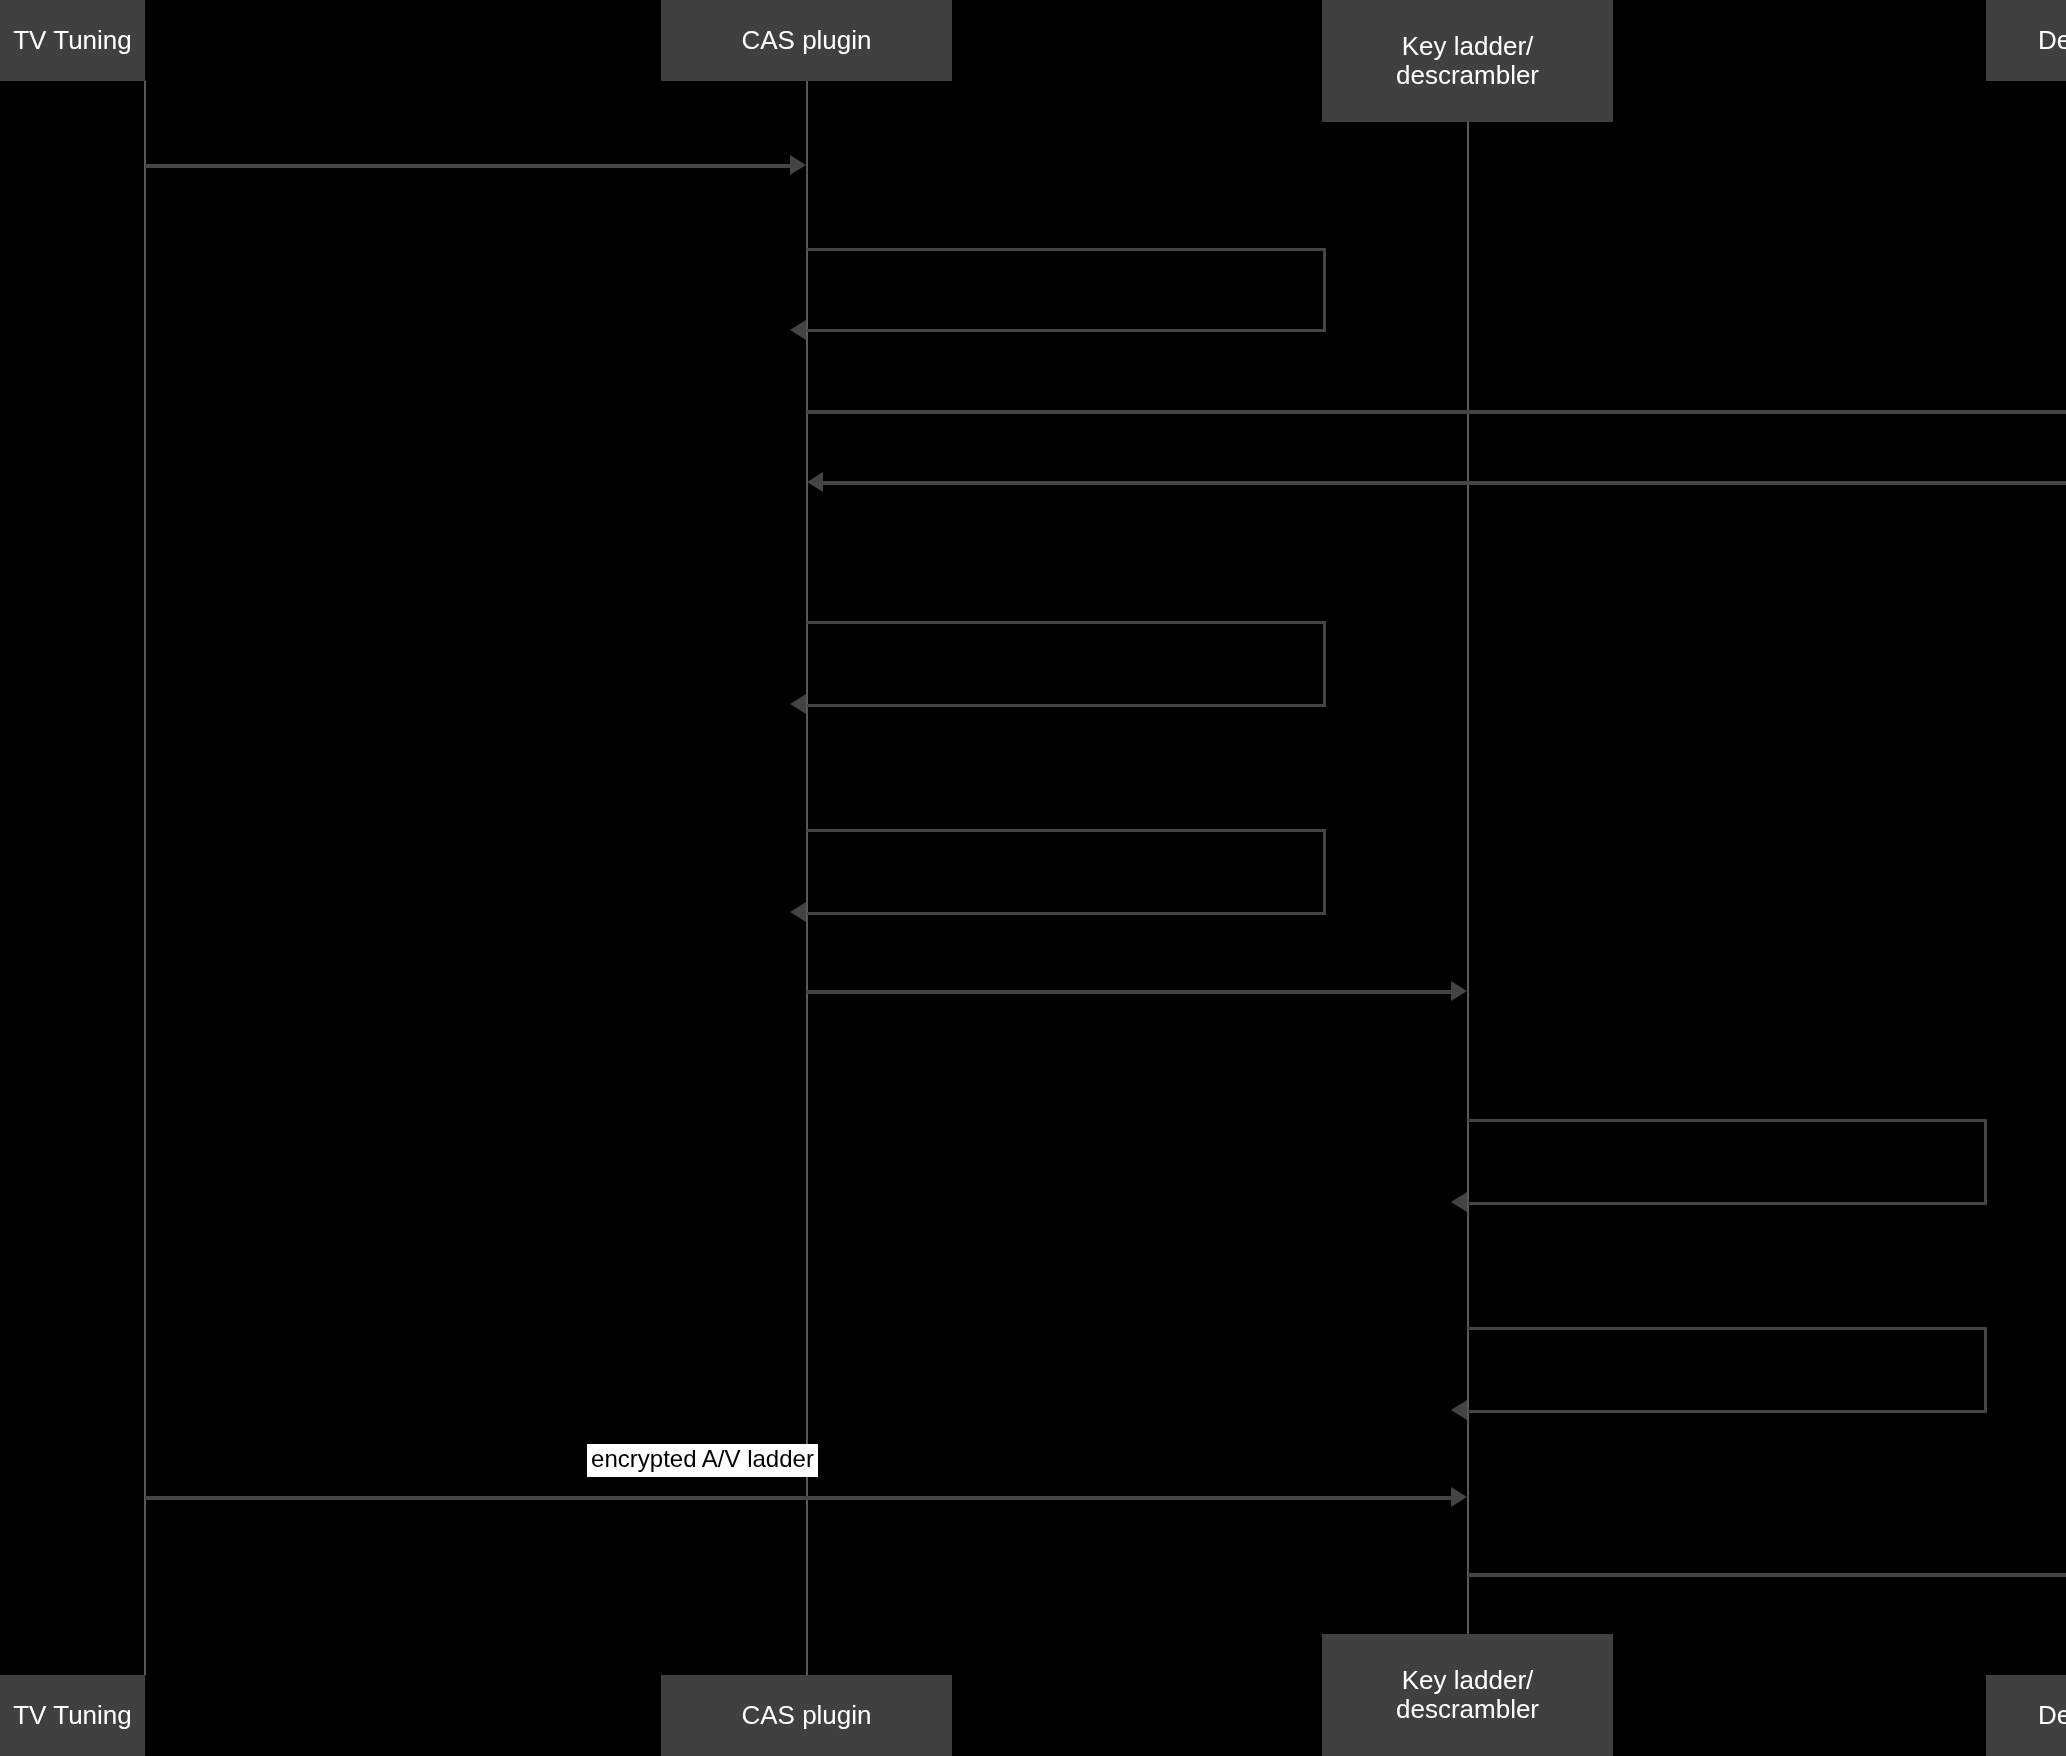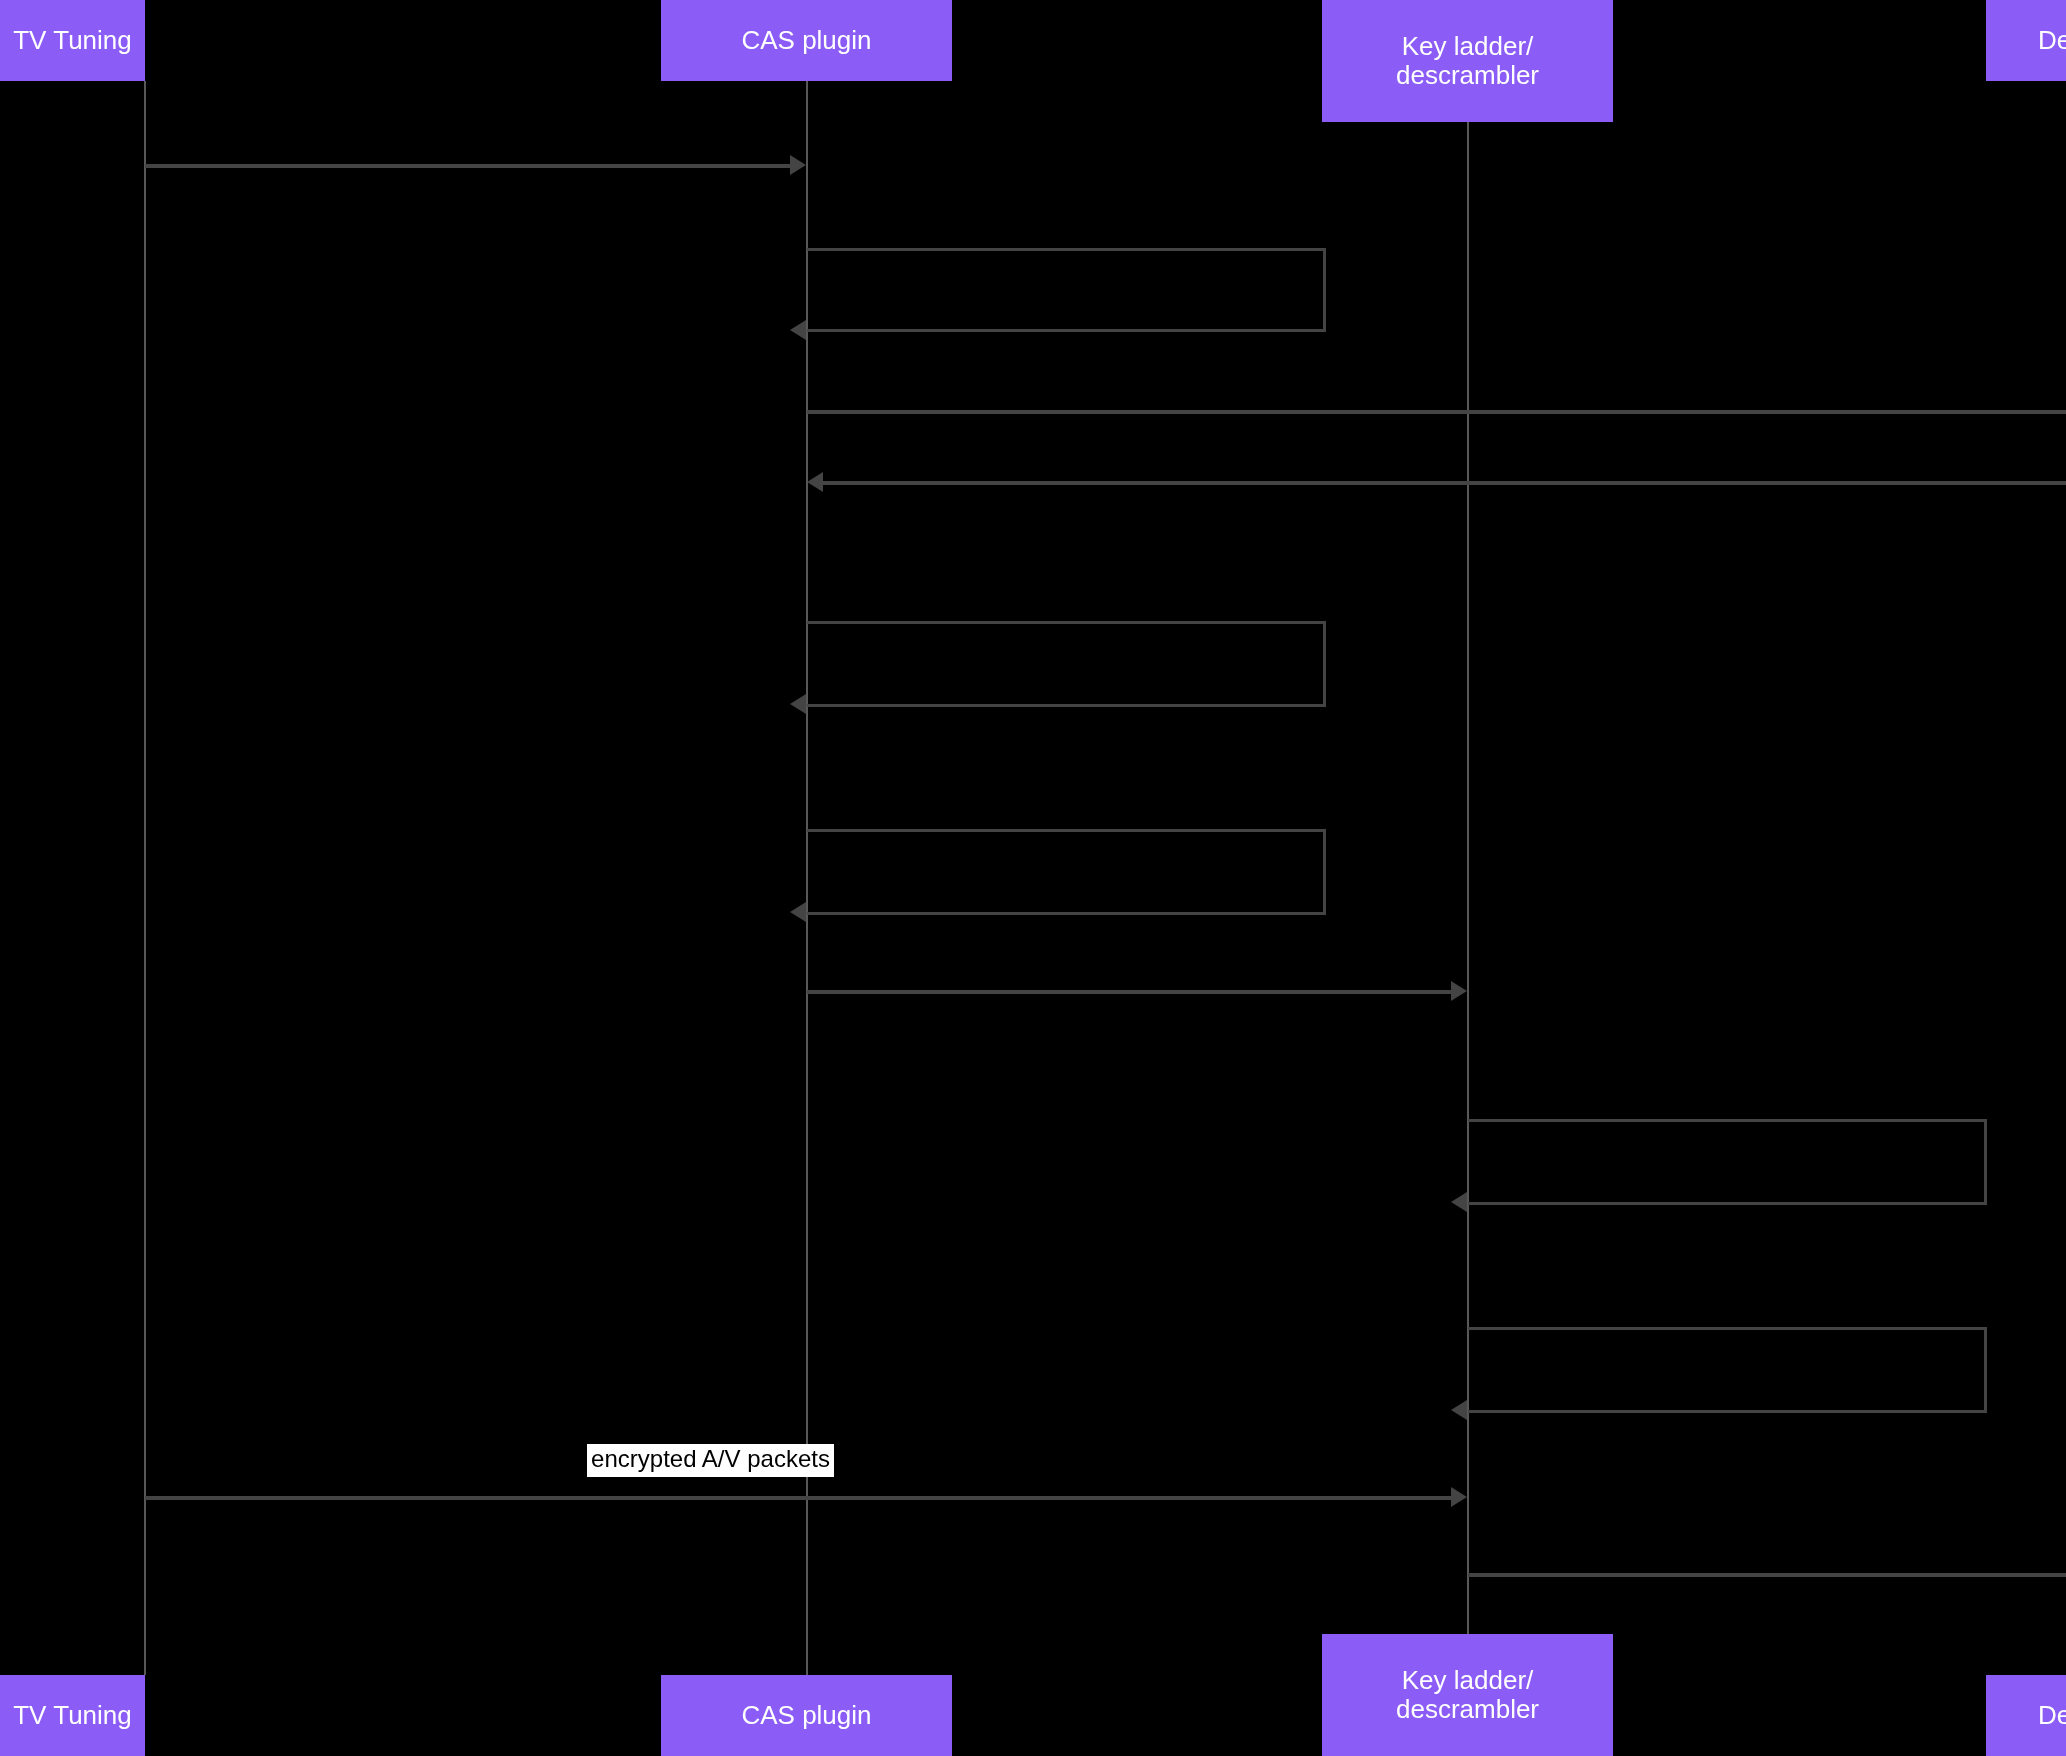--- a/index.html
+++ b/index.html
@@ -11,21 +11,21 @@
     position: relative;
     width: 2662px;
     height: 1756px;
     background: #000000;
     overflow: hidden;
     font-family: "Liberation Sans", sans-serif;
   }
   
   .participant-box {
     position: absolute;
-    background: #8b5cf6;
+    background: #404040;
     color: #ffffff;
     display: flex;
     align-items: center;
     justify-content: center;
     text-align: center;
     font-size: 26px;
     line-height: 1.12;
     font-family: "Liberation Sans", sans-serif;
     box-sizing: border-box;
     padding: 0 4.1px;
@@ -118,21 +118,21 @@
 
   <div class="msg-line" style="left:807px; top:990px; width:645px;"></div>
   <div class="arrow-head-right" style="left:1451px; top:981px;"></div>
 
   <div class="selfloop" style="left:1468px; top:1119px; width:519px; height:86px;"></div>
   <div class="arrow-head-left" style="left:1451px; top:1192px;"></div>
 
   <div class="selfloop" style="left:1468px; top:1327px; width:519px; height:86px;"></div>
   <div class="arrow-head-left" style="left:1451px; top:1400px;"></div>
 
-  <div class="msg-label" style="left:587px; top:1444px;">encrypted A/V packets</div>
+  <div class="msg-label" style="left:587px; top:1444px;">encrypted A/V ladder</div>
   <div class="msg-line" style="left:145px; top:1496px; width:1306px;"></div>
   <div class="arrow-head-right" style="left:1451px; top:1487px;"></div>
 
   <div class="msg-line" style="left:1468px; top:1573px; width:646px;"></div>
 
   <div class="participant-box" style="left:0px; top:1675px; width:145px; height:81px;">TV Tuning</div>
 
   <div class="participant-box" style="left:661px; top:1675px; width:291px; height:81px;">CAS plugin</div>
 
   <div class="participant-box" style="left:1322px; top:1634px; width:291px; height:122px;">Key ladder/

